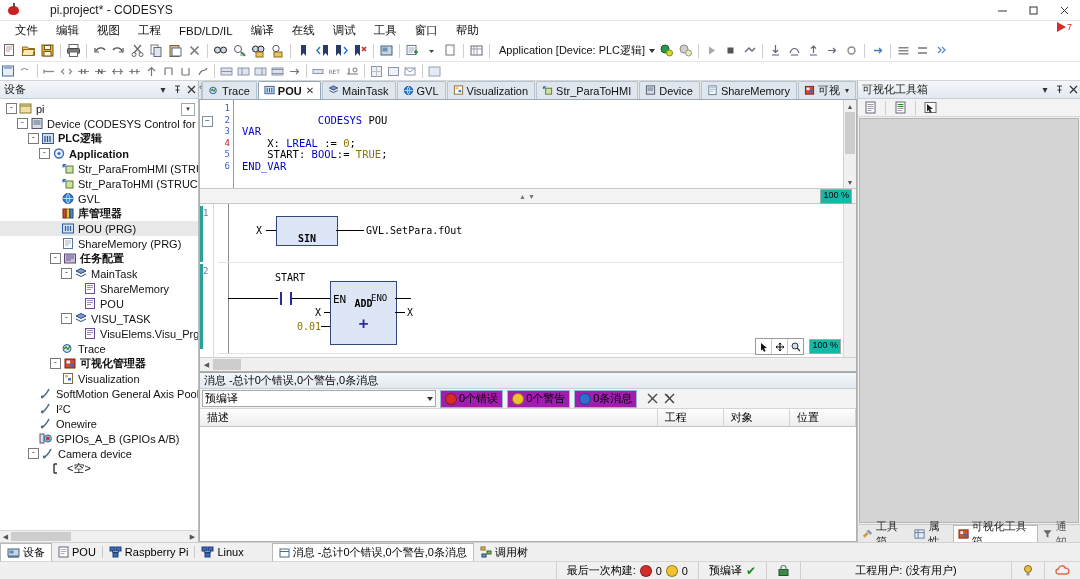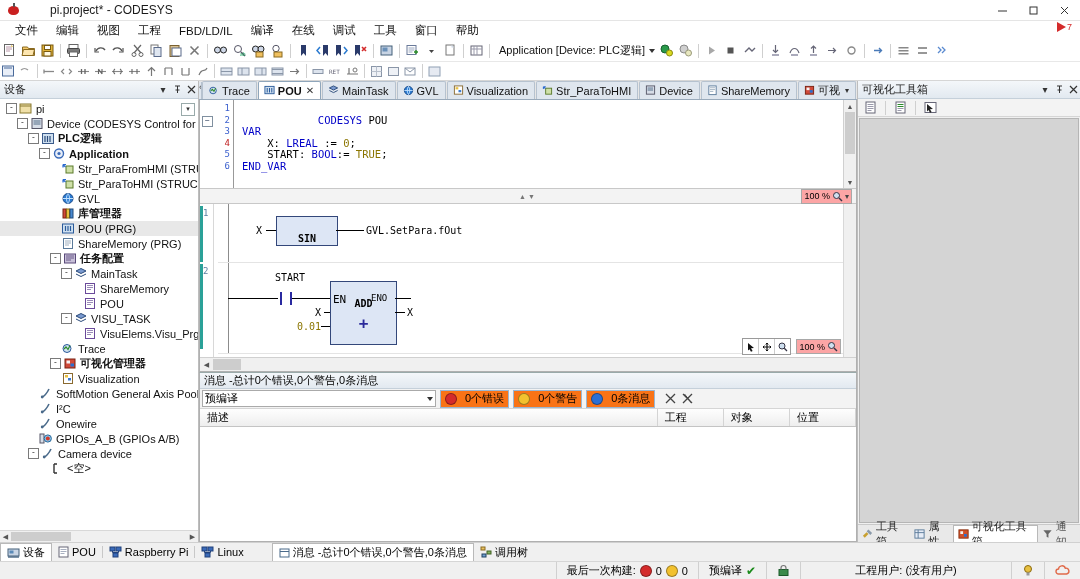--- a/index.html
+++ b/index.html
@@ -139,21 +139,21 @@
     flex: 1; font-family: "DejaVu Sans Mono", monospace; font-size: 10.5px;
     padding: 3px 0 0 8px; line-height: 11.6px; color: #000; white-space: pre; overflow: hidden;
   }
   .kw { color: #0000c8; }
   .ty { color: #0000c8; }
   .num { color: #8b7500; }
   .decl .vscroll { width: 12px; background: #f0f0f0; border-left: 1px solid #d0d0d0; display: flex; flex-direction: column; }
   .decl .vscroll .ar { height: 12px; font-size: 7px; color: #555; display: flex; align-items: center; justify-content: center; }
   .decl .vscroll .th { height: 42px; background: #cdcdcd; margin: 0 1px; }
   .decl-splitter { height: 14px; background: #f3f3f3; border-bottom: 1px solid #c8c8c8; display: flex; align-items: center; justify-content: flex-end; padding-right: 4px; gap: 2px; flex: none; position: relative;}
-  .zoombox { display: flex; align-items: center; gap: 2px; border: 1px solid #a8a8a8; background: #fca5a5; height: 13px; padding: 0 2px; font-size: 9px; }
+  .zoombox { display: flex; align-items: center; gap: 2px; border: 1px solid #a8a8a8; background: #14b8a6; height: 13px; padding: 0 2px; font-size: 9px; flex-direction: column; }
   .splitgrip { position: absolute; left: 50%; transform: translateX(-50%); font-size: 7px; color: #777; letter-spacing: 2px; }
 
   
   .fbd { flex: 1; display: flex; min-height: 0; background: #fff; position: relative; }
   .fbd .netnums { width: 13px; background: #fff; border-right: 1px solid #d8d8d8; }
   .fbd .netbar { width: 4px; background: #fff; }
   .fbd .canvas { flex: 1; position: relative; overflow: hidden; }
   .network { position: relative; border-bottom: 1px solid #e4e4e4; }
   .netnum { position: absolute; left: 3px; font-size: 9px; color: #5a7ea0; font-family: "DejaVu Sans Mono", monospace; }
   .railline { position: absolute; width: 1px; background: #8c8c8c; }
@@ -178,21 +178,21 @@
   .hscroll .ar { width: 13px; height: 13px; font-size: 7px; color: #555; display: flex; align-items: center; justify-content: center; }
   .hscroll .thumb { width: 28px; height: 11px; background: #cdcdcd; }
 
   
   .msgpanel { flex: none; height: 168px; display: flex; flex-direction: column; background: #fff; border: 1px solid #b0b0b0; border-top: 1px solid #9aa; }
   .msg-hdr { height: 15px; background: linear-gradient(#f4f7fa,#e2e9f0); border-bottom: 1px solid #c5d0da; display: flex; align-items: center; padding-left: 4px; font-size: 11px; flex: none; }
   .msg-tools { height: 19px; background: #f3f3f3; display: flex; align-items: center; border-bottom: 1px solid #d5d5d5; flex: none; }
   .msg-combo { width: 228px; height: 15px; margin-left: 2px; background: #fff; border: 1px solid #aaa; display: flex; align-items: center; padding: 0 2px; font-size: 11px; }
   .msg-combo .cl { flex: 1; }
   .msg-combo .ca { width: 0; height: 0; border-left: 3px solid transparent; border-right: 3px solid transparent; border-top: 4px solid #333; }
-  .chip { display: flex; align-items: center; gap: 8px; height: 16px; border: 1px solid #9bb6d2; background: #f97316; padding: 0 4px; font-size: 11px; margin-left: 4px; }
+  .chip { display: flex; align-items: center; gap: 2px; height: 16px; border: 1px solid #9bb6d2; background: #a21caf; padding: 0 4px; font-size: 11px; margin-left: 4px; }
   .dot { width: 10px; height: 10px; border-radius: 50%; flex: none; border: 1px solid rgba(0,0,0,.35); }
   .msg-grid-hdr { height: 17px; background: linear-gradient(#fefefe,#eeeeee); border-bottom: 1px solid #c4c4c4; display: flex; align-items: center; font-size: 11px; flex: none; }
   .msg-grid-hdr .col { padding-left: 7px; border-right: 1px solid #d4d4d4; height: 17px; line-height: 17px; box-sizing: border-box; }
   .msg-body { flex: 1; background: #fff; }
 
   
   .rightpanel { width: 222px; display: flex; flex-direction: column; background: #f0f0f0; flex: none; border-left: 1px solid #bdbdbd; }
   .vt-toolbar { height: 17px; background: #f3f3f3; border-bottom: 1px solid #d5d5d5; display: flex; align-items: center; padding-left: 3px; gap: 2px; flex: none; }
   .vt-body { flex: 1; background: #d4d4d4; border: 1px solid #b5b5b5; margin: 1px; }
   .rp-tabs { height: 17px; background: #e9e9e9; display: flex; align-items: center; border-top: 1px solid #c9c9c9; font-size: 11px; flex: none; }

